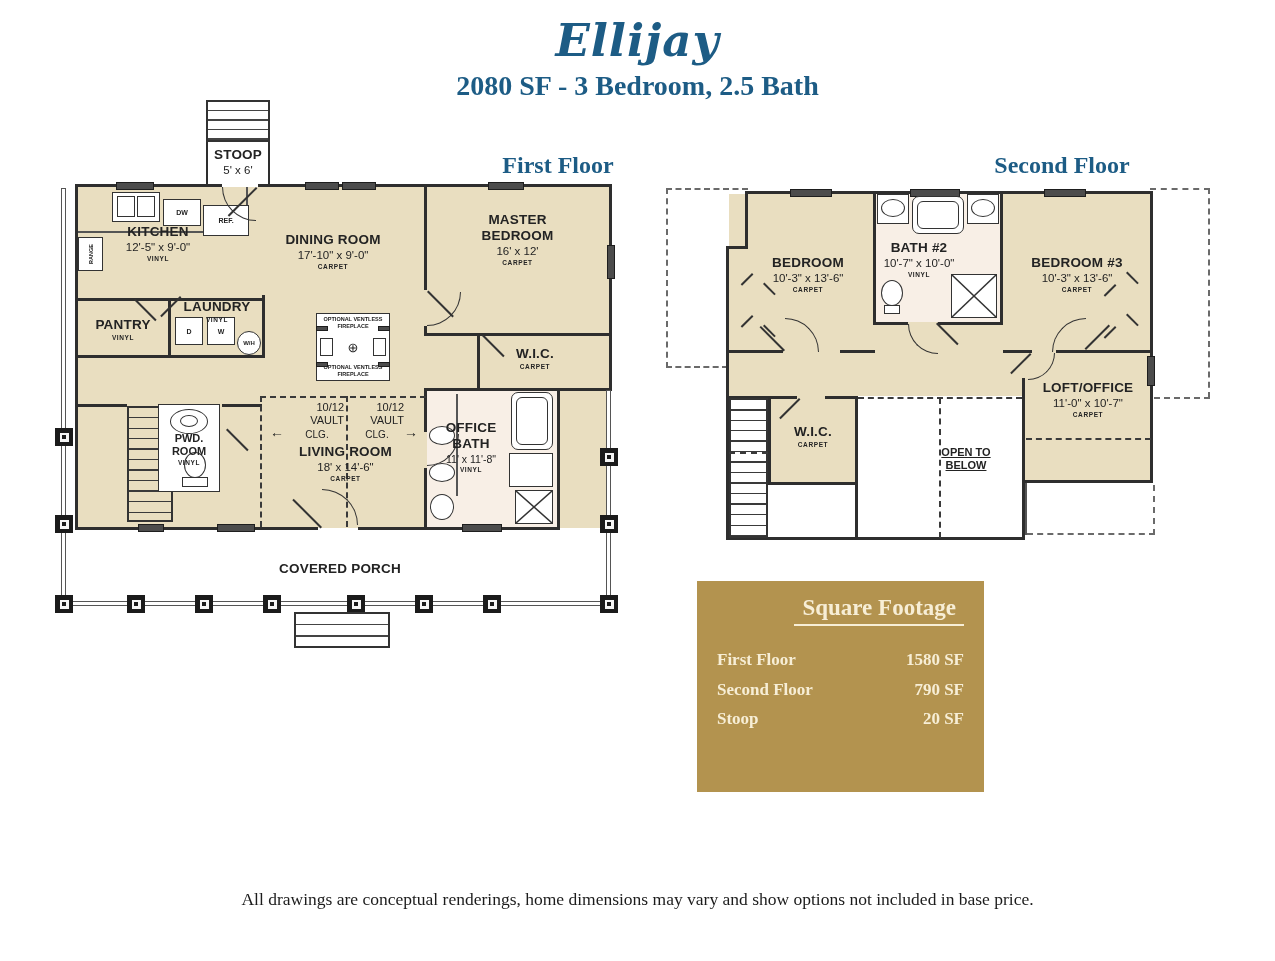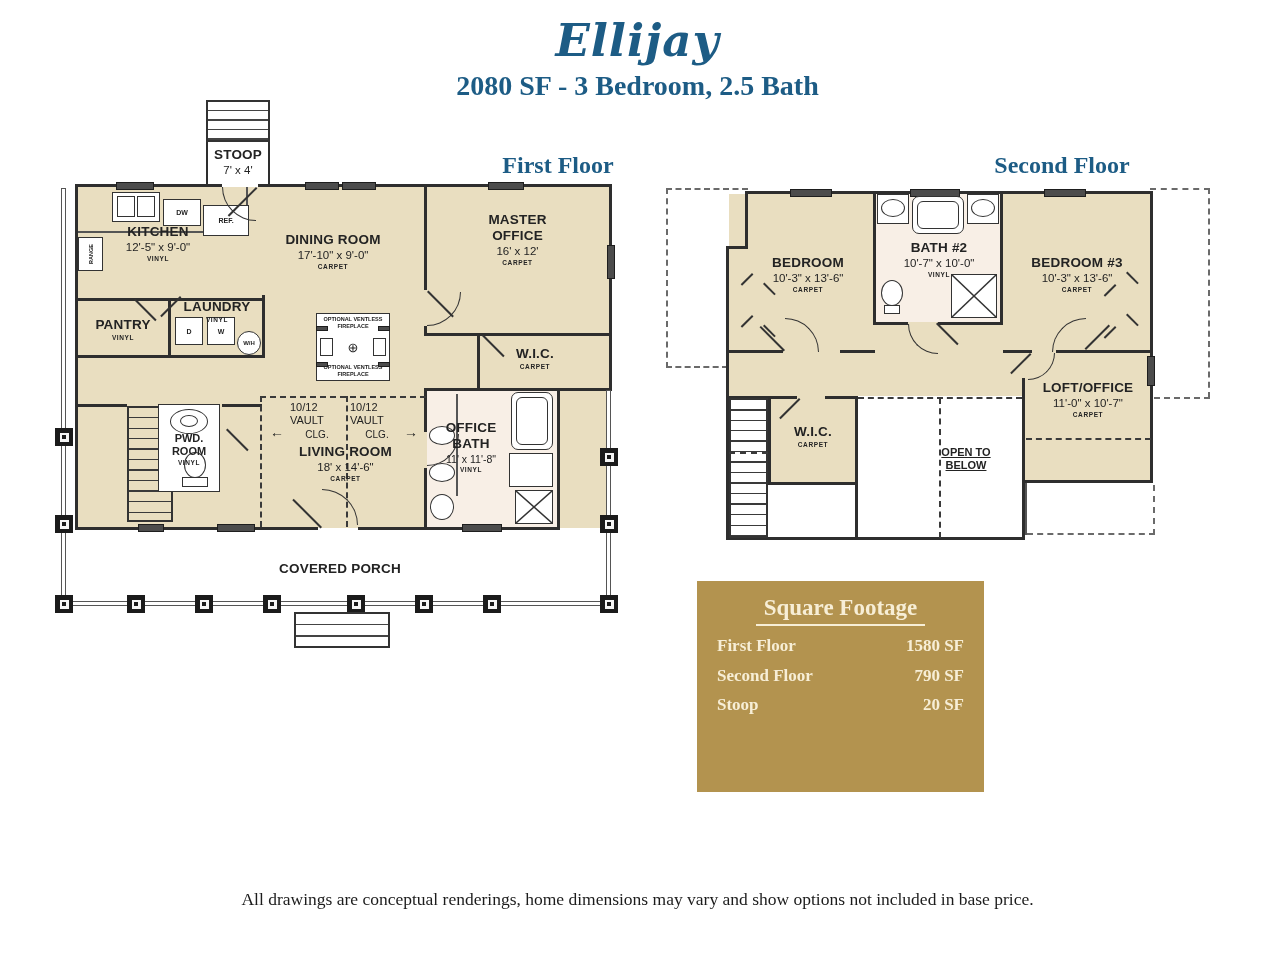--- a/index.html
+++ b/index.html
@@ -47,30 +47,30 @@
   .arc-bl{border-bottom:1.5px solid #333;border-left:1.5px solid #333;border-bottom-left-radius:100% 100%;}
   .arc-tr{border-top:1.5px solid #333;border-right:1.5px solid #333;border-top-right-radius:100% 100%;}
   .arc-tl{border-top:1.5px solid #333;border-left:1.5px solid #333;border-top-left-radius:100% 100%;}
   
   .room-label{position:absolute;text-align:center;color:#232323;line-height:1.18;}
   .rname{font-weight:bold;font-size:13.5px;letter-spacing:.2px;}
   .rname-sm{font-weight:bold;font-size:11px;}
   .rdims{font-size:11.5px;margin-top:1px;}
   .rfloor{font-size:6.5px;font-weight:bold;letter-spacing:.6px;margin-top:1px;}
   .tiny-note{font-size:5.5px;font-weight:bold;line-height:1.25;text-align:center;color:#222;}
-  .vault{position:absolute;text-align:left;color:#232323;font-size:11px;line-height:1.2;}
+  .vault{position:absolute;text-align:right;color:#232323;font-size:11px;line-height:1.2;}
   .clg{position:absolute;text-align:center;color:#232323;font-size:10px;}
   .arrow{position:absolute;font-size:14px;color:#222;}
   .vtext{writing-mode:vertical-rl;transform:rotate(180deg);font-size:5.5px;font-weight:bold;color:#222;
          display:flex;align-items:center;justify-content:center;width:100%;height:100%;}
   
   .sqft{position:absolute;left:697px;top:581px;width:287px;height:211px;background:#b3934f;
         box-sizing:border-box;padding:14px 20px 0 20px;color:#f7eed6;
         font-family:"Liberation Serif",serif;}
-  .sqft-title{text-align:center;margin-bottom:10px;}
+  .sqft-title{text-align:right;margin-bottom:24px;}
   .sqft-title span{display:inline-block;font-size:23px;font-weight:bold;
         border-bottom:2px solid #f7eed6;padding:0 8px 3px 8px;}
   .sqft-row{display:flex;justify-content:space-between;font-size:17px;font-weight:bold;
         margin-bottom:9.5px;}
   .disclaimer{position:absolute;left:0;top:889px;width:100%;text-align:center;
         font-family:"Liberation Serif",serif;font-size:17.5px;color:#1c1c1c;}
 </style>
 </head>
 <body>
 
@@ -82,21 +82,21 @@
   <div class="floor-label" style="left:952px;top:152px;">Second Floor</div>
 
   <div class="fill-tan" style="left:78px;top:187px;width:531px;height:341px;"></div>
   <div class="fill-pink" style="left:427px;top:391px;width:130px;height:136px;"></div>
 
   <div class="steps" style="left:206px;top:100px;width:64px;height:42px;"></div>
   <div class="wall" style="left:206px;top:142px;width:2px;height:44px;"></div>
   <div class="wall" style="left:268px;top:142px;width:2px;height:44px;"></div>
   <div class="room-label" style="left:204px;top:147px;width:68px;">
     <div class="rname">STOOP</div>
-    <div class="rdims">7' x 4'</div>
+    <div class="rdims">5' x 6'</div>
   </div>
 
   <div class="wall" style="left:75px;top:184px;width:147px;height:3px;"></div>
   <div class="wall" style="left:258px;top:184px;width:354px;height:3px;"></div>
   <div class="wall" style="left:75px;top:184px;width:3px;height:346px;"></div>
   <div class="wall" style="left:75px;top:527px;width:243px;height:3px;"></div>
   <div class="wall" style="left:358px;top:527px;width:201px;height:3px;"></div>
   <div class="wall" style="left:609px;top:184px;width:3px;height:206px;"></div>
   <div class="wall" style="left:557px;top:388px;width:3px;height:142px;"></div>
 
@@ -220,21 +220,21 @@
     <div class="rname">KITCHEN</div>
     <div class="rdims">12'-5" x 9'-0"</div>
     <div class="rfloor">VINYL</div>
   </div>
   <div class="room-label" style="left:258px;top:232px;width:150px;">
     <div class="rname">DINING ROOM</div>
     <div class="rdims">17'-10" x 9'-0"</div>
     <div class="rfloor">CARPET</div>
   </div>
   <div class="room-label" style="left:455px;top:212px;width:125px;">
-    <div class="rname" style="width:90px;margin:0 auto;">MASTER OFFICE</div>
+    <div class="rname" style="width:90px;margin:0 auto;">MASTER BEDROOM</div>
     <div class="rdims">16' x 12'</div>
     <div class="rfloor">CARPET</div>
   </div>
   <div class="room-label" style="left:495px;top:346px;width:80px;">
     <div class="rname">W.I.C.</div>
     <div class="rfloor">CARPET</div>
   </div>
   <div class="room-label" style="left:82px;top:317px;width:82px;">
     <div class="rname">PANTRY</div>
     <div class="rfloor">VINYL</div>
@@ -414,21 +414,21 @@
   <div class="arc arc-tl" style="left:1052px;top:318px;width:34px;height:34px;"></div>
   <div class="diag" style="left:1030px;top:353px;height:28px;transform:rotate(45deg);"></div>
   <div class="arc arc-br" style="left:1028px;top:353px;width:27px;height:27px;"></div>
   <div class="diag" style="left:799px;top:398px;height:28px;transform:rotate(45deg);"></div>
 
   <div class="room-label" style="left:742px;top:255px;width:132px;">
     <div class="rname">BEDROOM</div>
     <div class="rdims">10'-3" x 13'-6"</div>
     <div class="rfloor">CARPET</div>
   </div>
-  <div class="room-label" style="left:878px;top:240px;width:122px;">
+  <div class="room-label" style="left:858px;top:240px;width:122px;">
     <div class="rname">BATH #2</div>
     <div class="rdims">10'-7" x 10'-0"</div>
     <div class="rfloor">VINYL</div>
   </div>
   <div class="room-label" style="left:1006px;top:255px;width:142px;">
     <div class="rname">BEDROOM #3</div>
     <div class="rdims">10'-3" x 13'-6"</div>
     <div class="rfloor">CARPET</div>
   </div>
   <div class="room-label" style="left:773px;top:424px;width:80px;">

